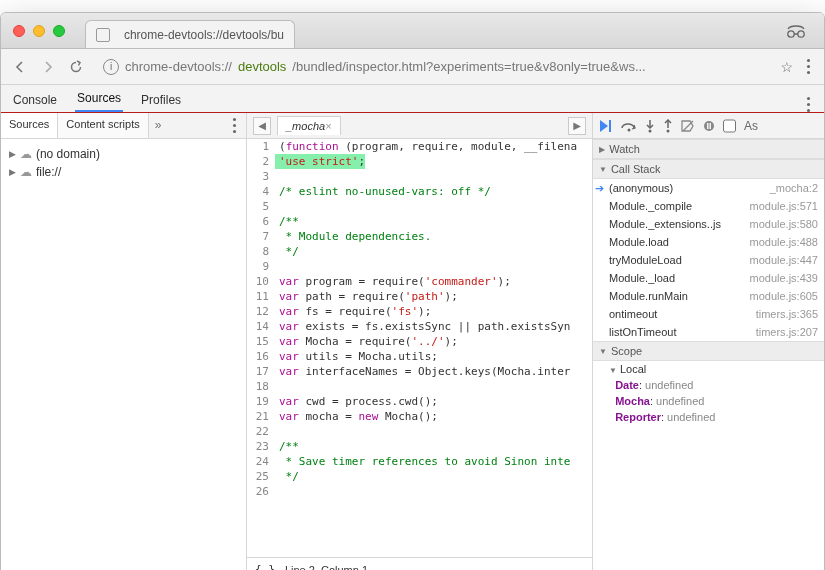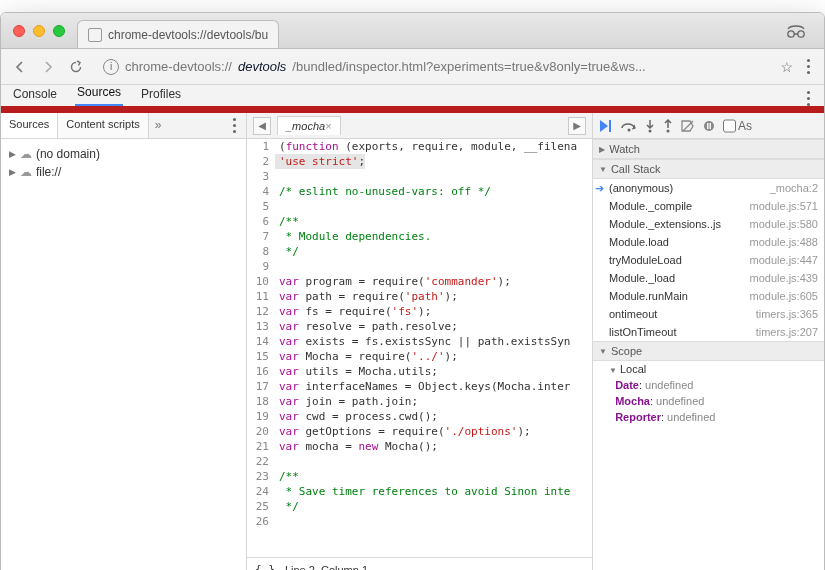--- a/index.html
+++ b/index.html
@@ -2,33 +2,33 @@
 <html><head>
 <meta charset="utf-8">
 <style>
 * { margin:0; padding:0; box-sizing:border-box; }
 body { background:#fff; font-family:-apple-system,Helvetica,Arial,sans-serif; font-size:12px; color:#333; display:flex; justify-content:center; }
 .window { width:825px; height:570px; border:1px solid #bbb; border-radius:6px; box-shadow:0 18px 40px rgba(0,0,0,.35); overflow:hidden; display:flex; flex-direction:column; position:relative; top:12px; background:#fff; }
 .titlebar { height:36px; background:linear-gradient(#e8e8e8,#d8d8d8); display:flex; align-items:center; border-bottom:1px solid #bcbcbc; }
 .tlights { display:flex; gap:8px; padding:0 12px; }
 .dot { width:12px; height:12px; border-radius:50%; }
 .red{background:#ff5f56;border:1px solid #e0443e;} .yel{background:#ffbd2e;border:1px solid #dea123;} .grn{background:#27c93f;border:1px solid #1aab29;}
-.chrometab { height:28px; align-self:flex-end; background:#f3f3f3; border:1px solid #bcbcbc; border-bottom:none; border-radius:6px 6px 0 0; display:flex; align-items:center; padding:0 10px; gap:6px; font-size:12px; color:#555; max-width:210px; white-space:nowrap; overflow:hidden; }
+.chrometab { margin-left:8px; height:28px; align-self:flex-end; background:#f3f3f3; border:1px solid #bcbcbc; border-bottom:none; border-radius:6px 6px 0 0; display:flex; align-items:center; padding:0 10px; gap:14px; font-size:12px; color:#555; max-width:210px; white-space:nowrap; overflow:hidden; }
 .favicon { width:14px; height:14px; border:1px solid #999; border-radius:2px; }
 .tabs-spacer { flex:1; }
 .incog { width:28px; height:18px; margin-right:14px; display:flex; align-items:center; justify-content:center; color:#666; }
 .addrbar { height:36px; background:#f3f3f3; border-bottom:1px solid #d4d4d4; display:flex; align-items:center; padding:0 10px; gap:10px; color:#5a5a5a; }
 .navbtn { width:18px; height:18px; display:flex; align-items:center; justify-content:center; color:#7b7b7b; }
 .omnibox { flex:1; display:flex; align-items:center; gap:6px; padding:0 8px; font-size:13px; color:#333; overflow:hidden; white-space:nowrap; }
 .omnibox .info { width:16px;height:16px;border:1px solid #888;border-radius:50%;display:flex;align-items:center;justify-content:center;font-size:10px;color:#666; }
-.omnibox .bolded { color:#0f172a; font-weight:400;font-style:italic; }
+.omnibox .bolded { color:#4d7c0f; font-weight:400; }
 .star { color:#666; font-size:14px; }
 .menu3 { display:flex; flex-direction:column; gap:3px; padding:0 4px; }
 .menu3 span{width:3px;height:3px;background:#666;border-radius:50%;}
-.dtabs { height:28px; border-bottom:7px solid #b91c1c; display:flex; align-items:flex-end; padding:0 10px; gap:16px; background:#f3f3f3; }
+.dtabs { height:28px; border-bottom:1px solid #b91c1c; display:flex; align-items:flex-end; padding:0 10px; gap:16px; background:#f3f3f3; }
 .dtab { font-size:12px; color:#333; padding:6px 2px 5px; cursor:pointer; }
 .dtab.active { color:#111; border-bottom:2px solid #4285f4; }
 .dkebab { margin-left:auto; }
 .srcbar { height:26px; background:#f3f3f3; display:flex; align-items:stretch; border-bottom:1px solid #d6d6d6; }
 .srctabs { width:246px; display:flex; align-items:stretch; border-right:1px solid #d6d6d6; }
 .srctab { padding:5px 8px; font-size:11px; color:#333; border-right:1px solid #d6d6d6; background:#fafafa; }
 .srctab.active { background:#fff; }
 .chevmore { padding:5px 6px; color:#777; }
 .srcfile { flex:1; display:flex; align-items:center; gap:6px; padding:0 6px; }
 .smbtn { width:18px;height:18px;display:flex;align-items:center;justify-content:center;color:#777; border:1px solid #c9c9c9; background:#fafafa; font-size:10px; }
@@ -39,21 +39,21 @@
 .body { flex:1; display:flex; overflow:hidden; }
 .filetree { width:246px; border-right:1px solid #d6d6d6; padding:6px 8px; font-size:12px; color:#333; }
 .filetree .row { display:flex; align-items:center; gap:4px; padding:2px 0; }
 .tri { color:#777; font-size:9px; }
 .cloud { color:#999; }
 .editor { flex:1; display:flex; flex-direction:column; overflow:hidden; }
 .code { flex:1; overflow:hidden; font-family:Menlo,Consolas,monospace; font-size:11px; line-height:15px; }
 .codeline { display:flex; white-space:pre; }
 .gut { width:28px; text-align:right; padding-right:6px; color:#888; background:#fff; }
 .ct { padding-left:4px; }
-.codeline.hl .ct { background:#e5e5e5; }
+.codeline.hl .ct { background:#86efac; }
 .kw{color:#aa0d91;} .str{color:#c41a16;} .cm{color:#008011;}
 .status { height:24px; border-top:1px solid #d6d6d6; display:flex; align-items:center; gap:10px; padding:0 8px; color:#333; font-size:11px; }
 .debug { width:232px; border-left:1px solid #d6d6d6; display:flex; flex-direction:column; overflow:hidden; font-size:11px; }
 .dhead { background:#ededed; border-top:1px solid #ddd; border-bottom:1px solid #ddd; padding:3px 6px; display:flex; align-items:center; gap:4px; color:#555; }
 .dhead .tri{font-size:8px;}
 .crow { display:flex; justify-content:space-between; padding:3px 6px 3px 16px; }
 .crow.sel { color:#333; }
 .crow .loc { color:#999; }
 .crow .arrow { position:absolute; margin-left:-14px; color:#4285f4; }
 .scope { padding:2px 6px 2px 16px; }
@@ -183,21 +183,21 @@
             <path d="M2 11L12 1" stroke="#888" stroke-width="1.3"></path>
           </svg>
         </span>
       <span>
           <svg width="12" height="12" viewBox="0 0 12 12">
             <circle cx="6" cy="6" r="5" fill="#888"></circle>
             <rect x="4" y="3" width="1.5" height="6" fill="#f3f3f3"></rect>
             <rect x="6.5" y="3" width="1.5" height="6" fill="#f3f3f3"></rect>
           </svg>
         </span>
-      <label style="display:flex;gap:2px">
+      <label style="display:flex;gap:8px">
           <input type="checkbox" style="">
           <span>As</span>
         </label>
     </div>
   </div>
 
   <div class="body">
     <div class="filetree">
       <div class="row">
           <span class="tri">▶</span>
@@ -206,40 +206,38 @@
         </div>
       <div class="row">
           <span class="tri">▶</span>
           <span class="cloud">☁</span>
           <span>file://</span>
         </div>
     </div>
 
     <div class="editor">
       <div class="code" id="code">
-          <div class="codeline"><div class="gut">1</div><div class="ct"><span>(</span><span class="kw">function</span><span> (exports, require, module, __filena</span></div></div>
+          <div class="codeline"><div class="gut">1</div><div class="ct"><span>(</span><span class="kw">function</span><span> (program, require, module, __filena</span></div></div>
           <div class="codeline hl"><div class="gut">2</div><div class="ct"><span class="str">'use strict'</span><span>;</span></div></div>
           <div class="codeline"><div class="gut">3</div><div class="ct"><span></span></div></div>
           <div class="codeline"><div class="gut">4</div><div class="ct"><span class="cm">/* eslint no-unused-vars: off */</span></div></div>
           <div class="codeline"><div class="gut">5</div><div class="ct"><span></span></div></div>
           <div class="codeline"><div class="gut">6</div><div class="ct"><span class="cm">/**</span></div></div>
           <div class="codeline"><div class="gut">7</div><div class="ct"><span class="cm"> * Module dependencies.</span></div></div>
           <div class="codeline"><div class="gut">8</div><div class="ct"><span class="cm"> */</span></div></div>
           <div class="codeline"><div class="gut">9</div><div class="ct"><span></span></div></div>
           <div class="codeline"><div class="gut">10</div><div class="ct"><span class="kw">var</span><span> program = require(</span><span class="str">'commander'</span><span>);</span></div></div>
           <div class="codeline"><div class="gut">11</div><div class="ct"><span class="kw">var</span><span> path = require(</span><span class="str">'path'</span><span>);</span></div></div>
           <div class="codeline"><div class="gut">12</div><div class="ct"><span class="kw">var</span><span> fs = require(</span><span class="str">'fs'</span><span>);</span></div></div>
-          <div class="codeline"><div class="gut">13</div><div class="ct"><span class="kw">var</span><span> resolve = path.resolve;</span></div></div>
           <div class="codeline"><div class="gut">14</div><div class="ct"><span class="kw">var</span><span> exists = fs.existsSync || path.existsSyn</span></div></div>
           <div class="codeline"><div class="gut">15</div><div class="ct"><span class="kw">var</span><span> Mocha = require(</span><span class="str">'../'</span><span>);</span></div></div>
           <div class="codeline"><div class="gut">16</div><div class="ct"><span class="kw">var</span><span> utils = Mocha.utils;</span></div></div>
           <div class="codeline"><div class="gut">17</div><div class="ct"><span class="kw">var</span><span> interfaceNames = Object.keys(Mocha.inter</span></div></div>
-          <div class="codeline"><div class="gut">18</div><div class="ct"><span class="kw">var</span><span> join = path.join;</span></div></div>
+          <div class="codeline"><div class="gut">18</div></div>
           <div class="codeline"><div class="gut">19</div><div class="ct"><span class="kw">var</span><span> cwd = process.cwd();</span></div></div>
-          <div class="codeline"><div class="gut">20</div><div class="ct"><span class="kw">var</span><span> getOptions = require(</span><span class="str">'./options'</span><span>);</span></div></div>
           <div class="codeline"><div class="gut">21</div><div class="ct"><span class="kw">var</span><span> mocha = </span><span class="kw">new</span><span> Mocha();</span></div></div>
           <div class="codeline"><div class="gut">22</div><div class="ct"><span></span></div></div>
           <div class="codeline"><div class="gut">23</div><div class="ct"><span class="cm">/**</span></div></div>
           <div class="codeline"><div class="gut">24</div><div class="ct"><span class="cm"> * Save timer references to avoid Sinon inte</span></div></div>
           <div class="codeline"><div class="gut">25</div><div class="ct"><span class="cm"> */</span></div></div>
           <div class="codeline"><div class="gut">26</div><div class="ct"><span></span></div></div>
         </div>
       <div class="status">
         <span style="font-family:monospace">{ }</span>
         <span>Line 2, Column 1</span>

